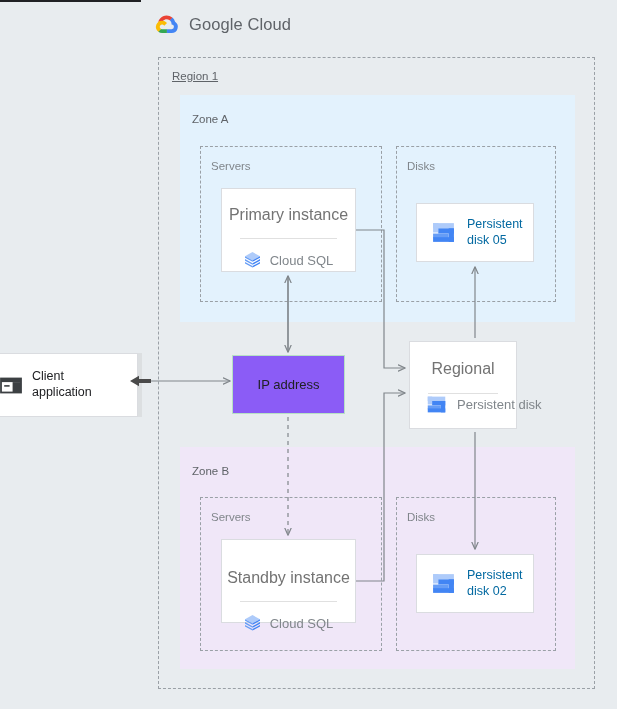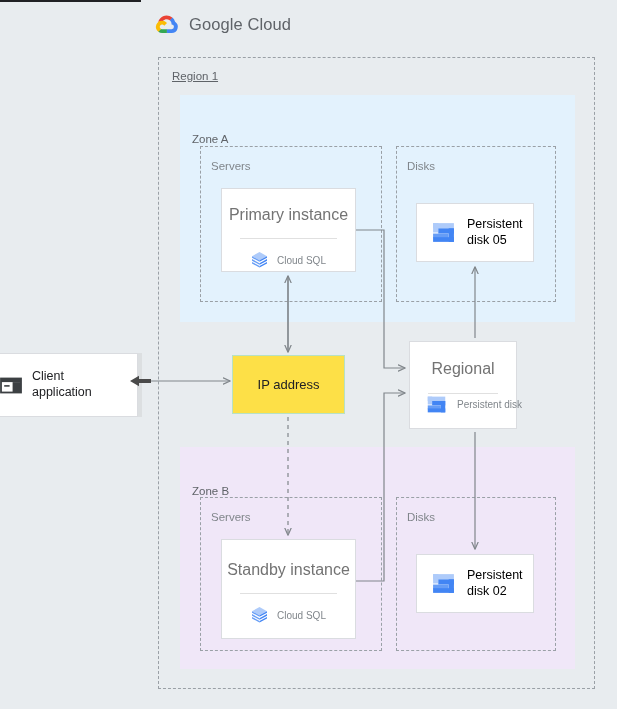--- a/index.html
+++ b/index.html
@@ -32,56 +32,56 @@
   .zone-a{left:180px;top:95px;width:395px;height:227px;background:#e3f2fd;}
   .zone-b{left:180px;top:447px;width:395px;height:222px;background:#f0e7f8;}
 
   .group{position:absolute;border:1px dashed #9aa0a6;}
   .g-srv-a{left:200px;top:146px;width:180px;height:154px;}
   .g-dsk-a{left:396px;top:146px;width:158px;height:154px;}
   .g-srv-b{left:200px;top:497px;width:180px;height:152px;}
   .g-dsk-b{left:396px;top:497px;width:158px;height:152px;}
 
   .grp-label{position:absolute;font-size:11.5px;color:#80868b;white-space:nowrap;}
-  .zone-label{position:absolute;font-size:11.5px;color:#5f6368;white-space:nowrap;margin-top:20px;}
+  .zone-label{position:absolute;font-size:11.5px;color:#5f6368;white-space:nowrap;}
   .region-label{position:absolute;font-size:11.5px;color:#5f6368;white-space:nowrap;text-decoration:underline;}
 
   
   .card{
     position:absolute;background:#ffffff;border:1px solid #dadce0;
     box-sizing:border-box;
   }
   .card-title{
     font-size:16px;color:#737373;text-align:center;white-space:nowrap;
   }
   .card-divider{height:1px;background:#e0e0e0;margin:0 18px;}
   .card-foot{
     display:flex;align-items:center;justify-content:center;gap:9px;
   }
-  .card-foot .lbl{font-size:10px;color:#80868b;white-space:nowrap;}
+  .card-foot .lbl{font-size:13px;color:#80868b;white-space:nowrap;}
 
   .c-primary{left:221px;top:188px;width:135px;height:84px;padding-top:17px;}
-  .c-standby{left:221px;top:539px;width:135px;height:100px;padding-top:21px;}
+  .c-standby{left:221px;top:539px;width:135px;height:84px;padding-top:29px;}
   .c-regional{left:409px;top:341px;width:108px;height:88px;padding-top:18px;}
 
   .c-pd01{left:416px;top:203px;width:118px;height:59px;display:flex;align-items:center;gap:11px;padding-left:14px;}
   .c-pd02{left:416px;top:554px;width:118px;height:59px;display:flex;align-items:center;gap:11px;padding-left:14px;}
-  .pd-text{font-size:12.5px;color:#000000;line-height:1.25;}
+  .pd-text{font-size:12.5px;color:#0369a1;line-height:1.25;}
 
   .c-client{
     left:0px;top:353px;width:138px;height:64px;
     display:flex;align-items:center;gap:10px;padding-left:0;
     border-left:none;
   }
   .client-grey{position:absolute;left:128px;top:353px;width:14px;height:64px;background:#dcdfe1;}
   .client-text{font-size:12.5px;color:#202124;line-height:1.25;}
 
   .c-ip{
     left:232px;top:355px;width:113px;height:59px;
-    background:#fde047;border:1px solid #b7e1c4;
+    background:#8b5cf6;border:1px solid #b7e1c4;
     display:flex;align-items:center;justify-content:center;
   }
   .ip-text{font-size:13px;color:#202124;}
 
   
   .icon{flex:0 0 auto;display:block;}
   svg{display:block;overflow:visible;}
   #wires{position:absolute;left:0;top:0;width:617px;height:709px;pointer-events:none;}
 </style>
 </head>

